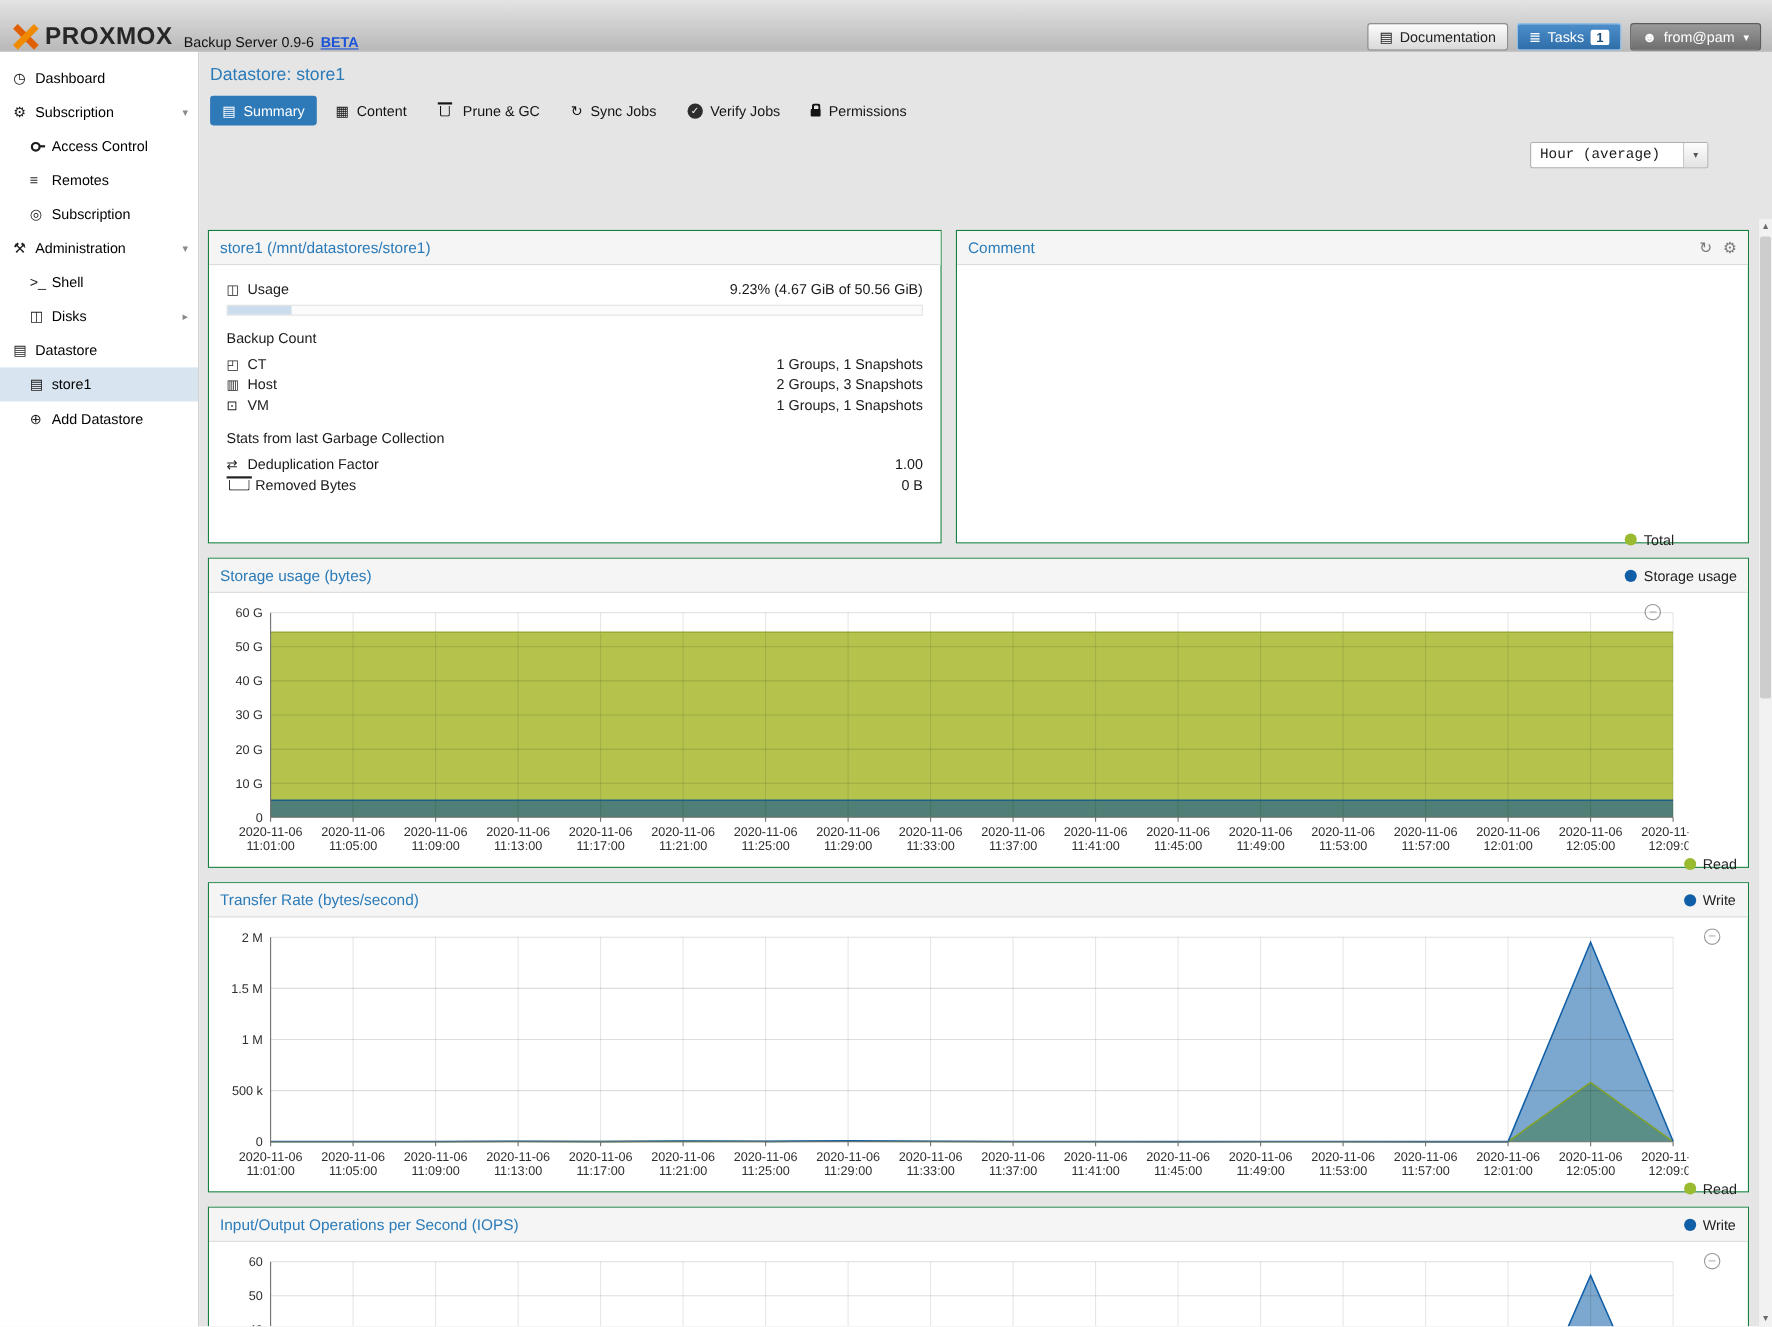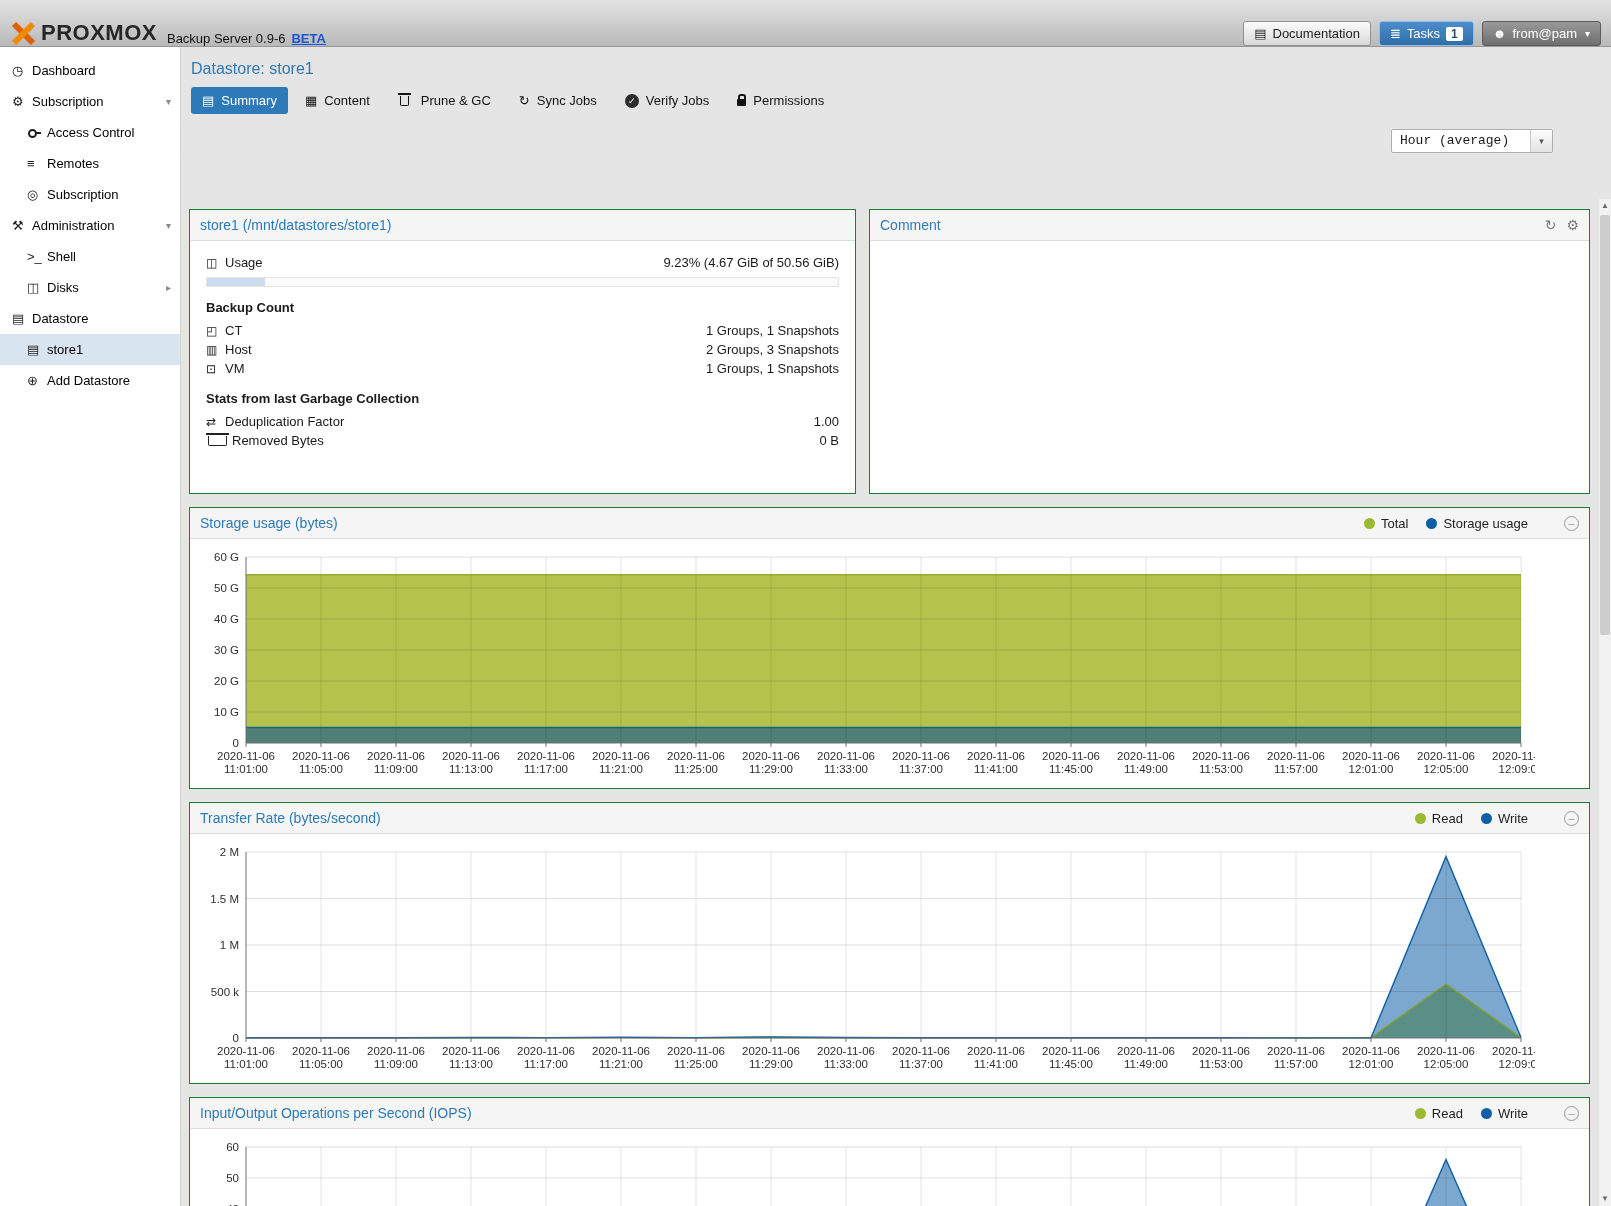--- a/index.html
+++ b/index.html
@@ -69,25 +69,25 @@
   .panel-comment { flex:1; height:285px; }
   .hdr-icons { margin-left:auto; display:flex; gap:10px; align-items:center; color:#7a7a7a; font-size:14px; }
   .hdr-icons .glyph { cursor:pointer; }
 
   .panel-body { padding:12px 16px; }
   .kv { display:flex; align-items:center; min-height:19px; }
   .kv .glyph, .kv .icon-trash, .kv .icon-key { width:19px; flex:none; color:#222; font-size:12px; }
   .kv .val { margin-left:auto; }
   .progress { height:10px; background:#fbfbfb; border:1px solid #e4e4e4; margin:5px 0 2px 0; }
   .progress .fill { height:100%; background:#cbdcec; }
-  .sect { font-weight:bold; margin:13px 0 6px 0; }
+  .sect { font-weight:normal; margin:13px 0 6px 0; }
 
   
   .chart-panel { margin-bottom:13px; }
-  .legend { margin-left:auto; display:flex; gap:18px; color:#222; }
+  .legend { margin-left:auto; display:flex; gap:18px; color:#222;flex-direction:column; }
   .legend-item { display:flex; align-items:center; cursor:pointer; }
   .dot { width:11px; height:11px; border-radius:50%; display:inline-block; margin-right:6px; }
   .collapse-icon { margin-left:18px; width:15px; height:15px; border:1px solid #999; border-radius:50%;
     color:#999; font-size:11px; line-height:13px; text-align:center; cursor:pointer; }
   .chart-body { padding:6px 4px 2px 6px; }
   svg text { font-family:"Liberation Sans",sans-serif; font-size:11.5px; fill:#2e2e2e; }
 
   
   .icon-trash { width:9px; height:10px; border:1px solid currentColor; border-top:none;
     border-radius:0 0 2px 2px; position:relative; display:inline-block; margin:0 5px 0 2px; }

